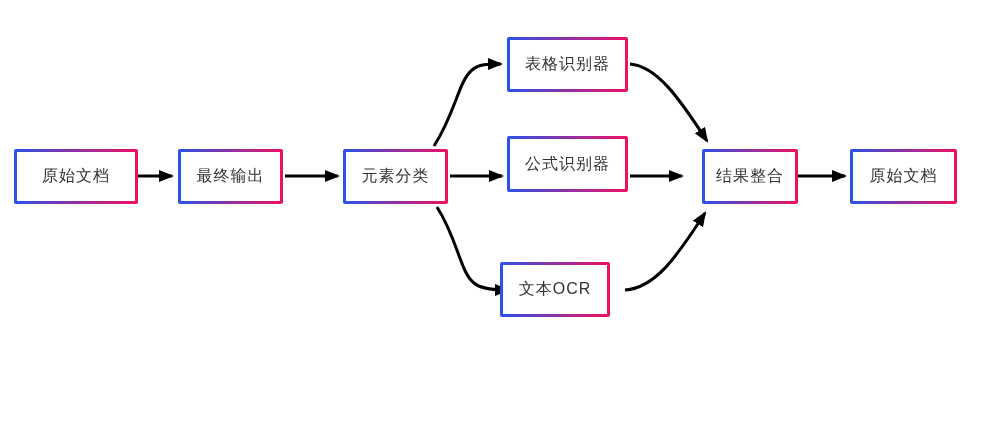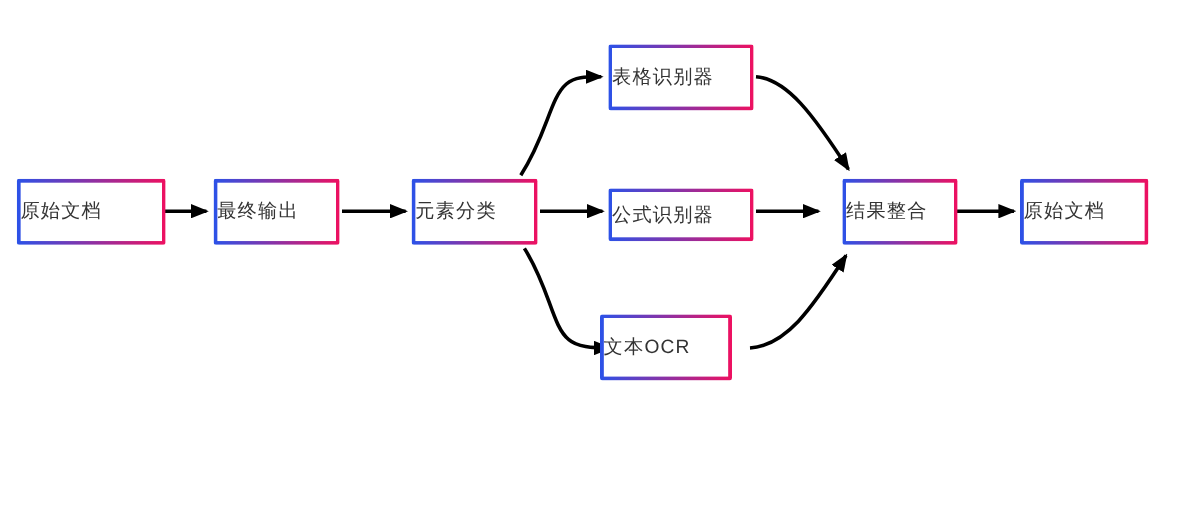--- a/index.html
+++ b/index.html
@@ -21,21 +21,21 @@
     top: 0;
     width: 1000px;
     height: 427px;
     pointer-events: none;
   }
   .node {
     position: absolute;
     box-sizing: border-box;
     display: flex;
     align-items: center;
-    justify-content: flex-start;
+    justify-content: center;
     border: 3px solid transparent;
     border-radius: 2px;
     background:
       linear-gradient(var(--node-bg, #ffffff), var(--node-bg, #ffffff)) padding-box,
       linear-gradient(90deg, var(--grad-start, #2b52e8), var(--grad-end, #ee1060)) border-box;
   }
   .node-label {
     font-size: 16px;
     color: var(--node-text, #333333);
     letter-spacing: 1px;
@@ -80,21 +80,21 @@
   </div>
 
   <div class="node" style="left:343px; top:149px; width:105px; height:55px">
     <span class="node-label">元素分类</span>
   </div>
 
   <div class="node" style="left:507px; top:37px;  width:121px; height:55px">
     <span class="node-label">表格识别器</span>
   </div>
 
-  <div class="node" style="left:507px; top:157px; width:121px; height:44px">
+  <div class="node" style="left:507px; top:136px; width:121px; height:56px">
     <span class="node-label">公式识别器</span>
   </div>
 
   <div class="node" style="left:500px; top:262px; width:110px; height:55px">
     <span class="node-label">文本OCR</span>
   </div>
 
   <div class="node" style="left:702px; top:149px; width:96px; height:55px">
     <span class="node-label">结果整合</span>
   </div>

